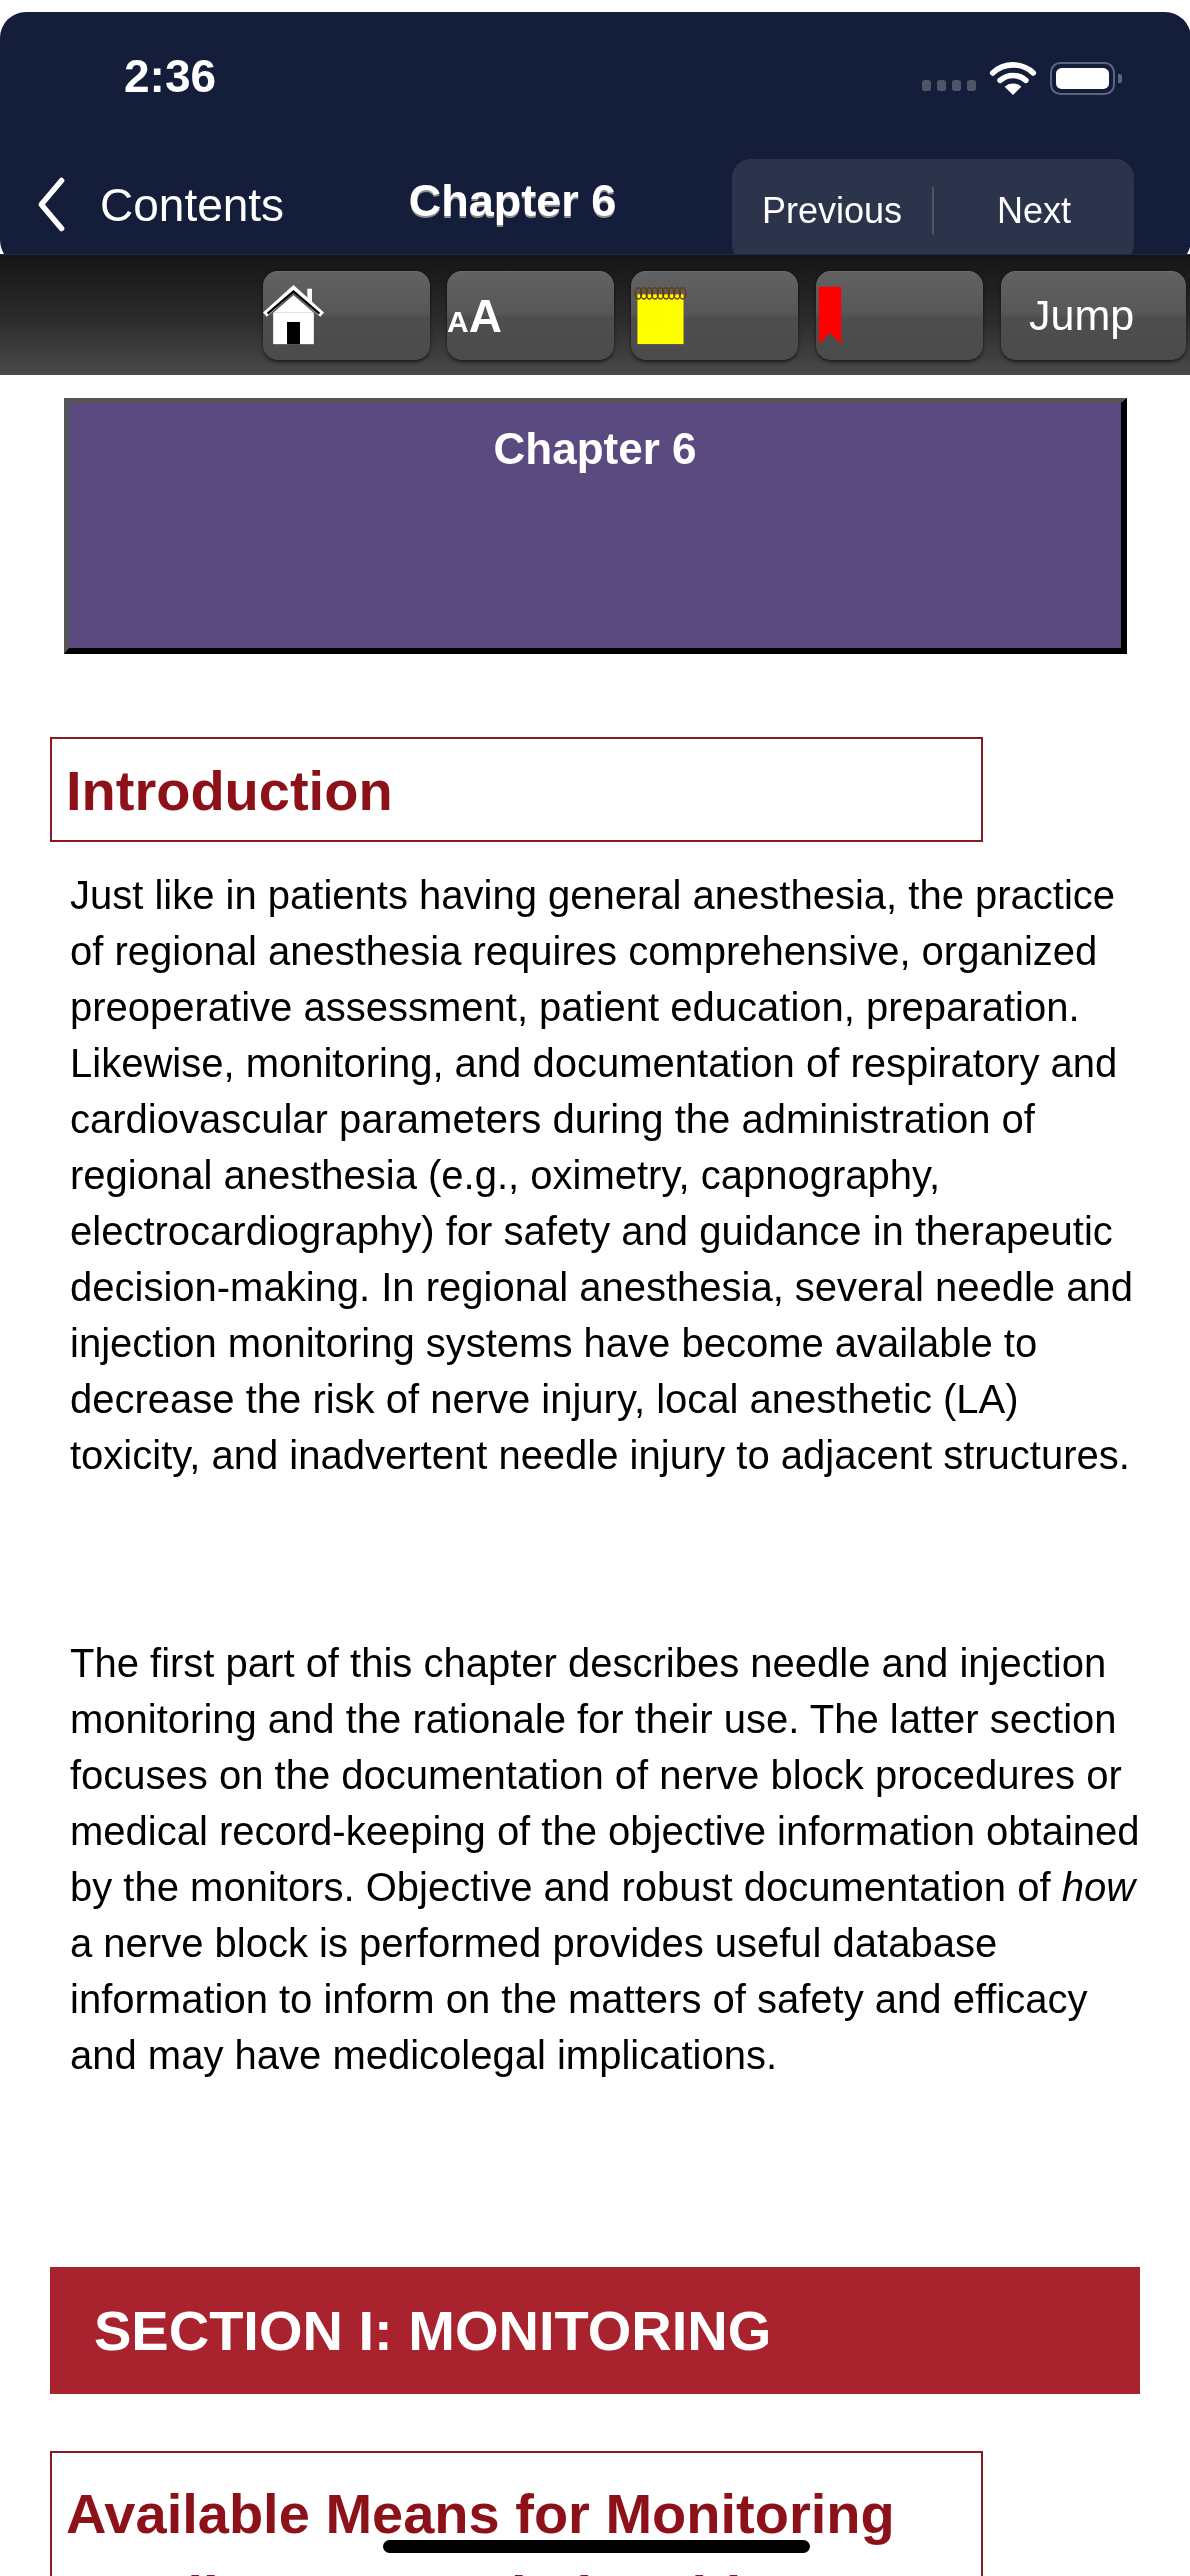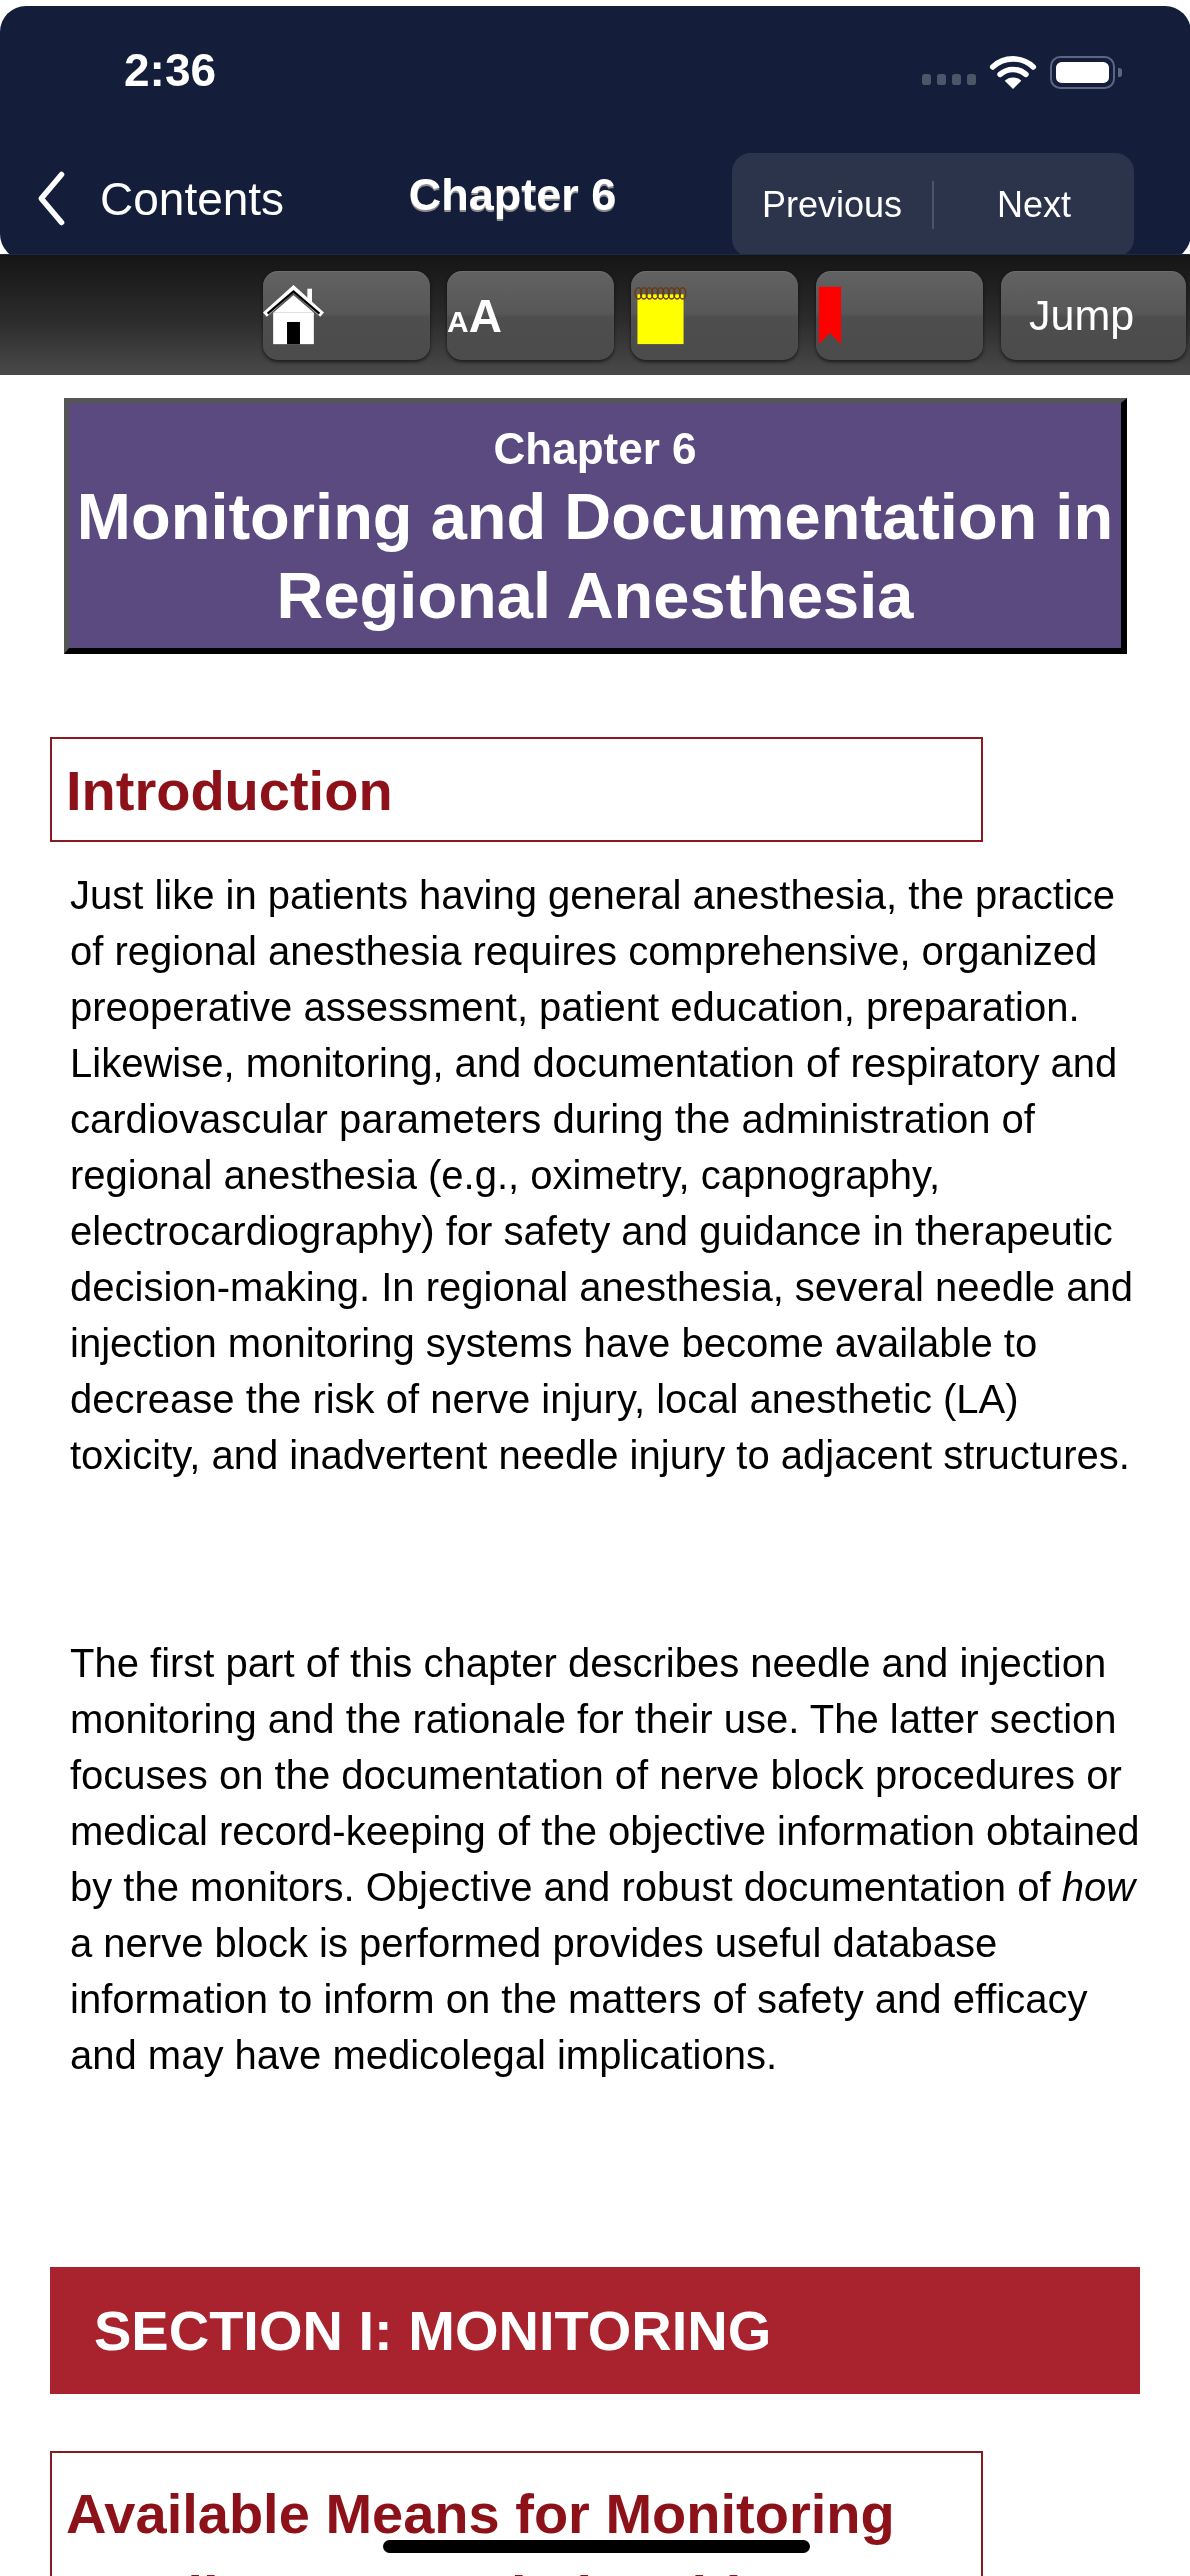--- a/index.html
+++ b/index.html
@@ -3,21 +3,21 @@
 <meta charset="utf-8">
 <style>
   html, body { margin:0; padding:0; }
   body {
     width:1191px; height:2576px; overflow:hidden; position:relative;
     background:#ffffff;
     font-family:"Liberation Sans", sans-serif;
   }
   
   .topbar {
-    position:absolute; left:0; top:6px; width:1191px; height:254px;
+    position:absolute; left:0; top:12px; width:1191px; height:254px;
     background:#141e3a;
     border-radius:26px;
   }
   .status-time {
     position:absolute; left:124px; top:37px; font-size:46px; font-weight:bold;
     color:#fff; letter-spacing:0px;
   }
   .status-right { position:absolute; right:76px; top:48px; height:37px; display:flex; align-items:center; gap:13px; }
   .signal { display:flex; gap:5.6px; margin-top:13px; }
   .signal span { width:9.3px; height:11px; border-radius:2.8px; background:#4d5568; display:block; }
@@ -187,21 +187,20 @@
       <path d="M3 2 L27 2 L27 64 L15 52 L3 64 Z" fill="#ff0000"></path>
     </svg>
   </div>
   <div class="tb-btn tb-jump">
     <span class="jump-label">Jump</span>
   </div>
 </div>
 
 <div class="banner">
   <div class="banner-chapter">Chapter 6</div>
-  <div class="banner-title">Monitoring and Documentation in Regional Anesthesia</div>
 </div>
 
 <div class="heading-box intro-box">
   <div class="heading-text">Introduction</div>
 </div>
 
 <p class="para para1">Just like in patients having general anesthesia, the practice of regional anesthesia requires comprehensive, organized preoperative assessment, patient education, preparation. Likewise, monitoring, and documentation of respiratory and cardiovascular parameters during the administration of regional anesthesia (e.g., oximetry, capnography, electrocardiography) for safety and guidance in therapeutic decision-making. In regional anesthesia, several needle and injection monitoring systems have become available to decrease the risk of nerve injury, local anesthetic (LA) toxicity, and inadvertent needle injury to adjacent structures.</p>
 
 <p class="para para2"><span>The first part of this chapter describes needle and injection monitoring and the rationale for their use. The latter section focuses on the documentation of nerve block procedures or medical record-keeping of the objective information obtained by the monitors. Objective and robust documentation of </span><em>how</em><span> a nerve block is performed provides useful database information to inform on the matters of safety and efficacy and may have medicolegal implications.</span></p>
 

